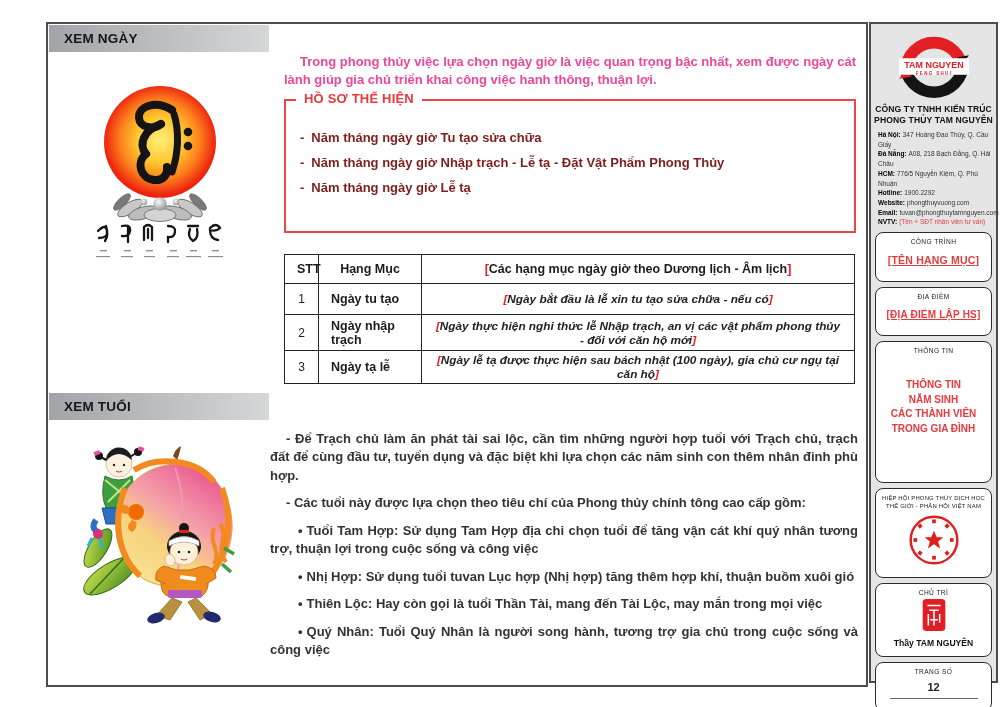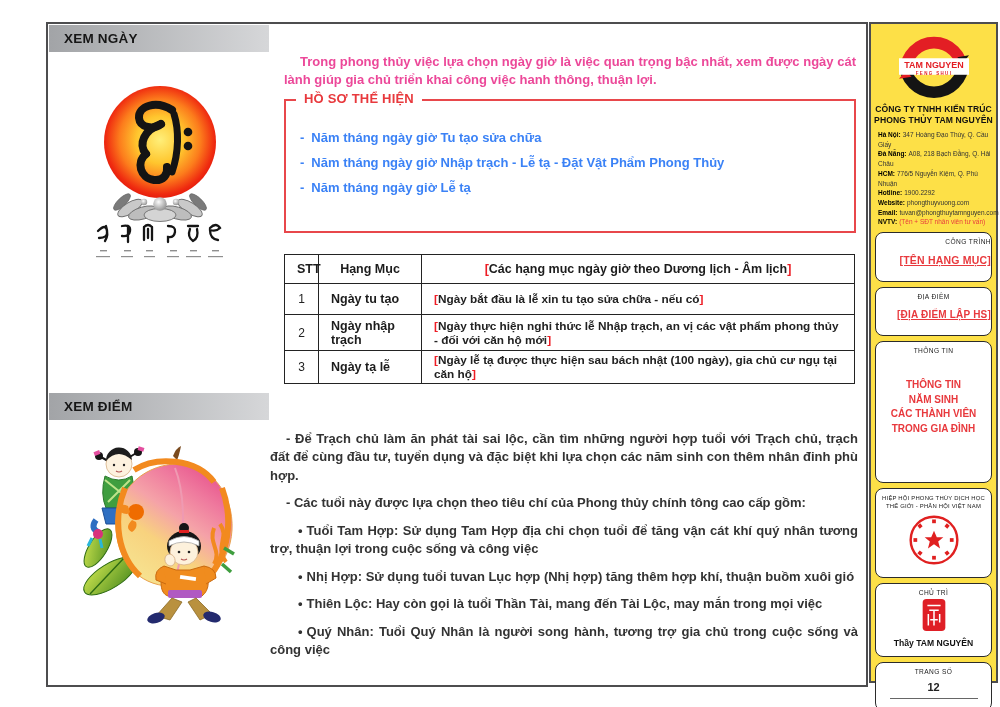--- a/index.html
+++ b/index.html
@@ -1,57 +1,57 @@
 <!DOCTYPE html>
 <html><head>
 <meta charset="utf-8">
 <style>
   html,body{margin:0;padding:0;}
   body{width:1000px;height:707px;background:#ffffff;font-family:"Liberation Sans",sans-serif;position:relative;overflow:hidden;color:#2b2b2b;}
   .abs{position:absolute;}
   
   .main-frame{left:46px;top:22px;width:818px;height:661px;border:2px solid #4d4d4f;background:#fff;}
-  .sidebar{left:869px;top:22px;width:125px;height:657px;border:2px solid #4d4d4f;background:#fde047;}
+  .sidebar{left:869px;top:22px;width:125px;height:657px;border:2px solid #4d4d4f;background:#e5e5e5;}
   
   .secbar{left:49px;width:220px;height:27px;background:linear-gradient(to right,#a2a4a7,#d6d7d9);display:flex;align-items:center;}
   .secbar span{font-size:13.5px;font-weight:bold;color:#161616;padding-left:15px;letter-spacing:.2px;}
   .bar1{top:25px;} .bar2{top:393px;}
   
   .intro{left:284px;top:53px;width:572px;font-size:13px;line-height:1.42;font-weight:bold;color:#ec4899;text-align:justify;text-indent:16px;}
   
   .hoso{left:284px;top:99px;width:568px;height:130px;border:2px solid #e8474b;}
   .hoso-title{position:absolute;top:-10px;left:10px;background:#fff;padding:0 8px;color:#e8393d;font-weight:bold;font-size:13px;letter-spacing:.2px;}
   .hoso ul{list-style:none;margin:0;padding:24px 0 0 14px;}
-  .hoso li{font-size:13px;font-weight:bold;color:#3b82f6;line-height:25px;}
+  .hoso li{font-size:13px;font-weight:bold;color:#7f1d1d;line-height:25px;}
   .mk{margin-right:7px;}
   
   table.daytable{left:284px;top:254px;width:571px;border-collapse:collapse;table-layout:fixed;position:absolute;}
   .daytable th,.daytable td{border:1.6px solid #232323;padding:2px 12px;vertical-align:middle;}
   .daytable th{font-size:12.5px;font-weight:bold;color:#1c1c1c;height:24px;}
   .daytable .rowh1{height:31px;} .daytable .rowh2{height:36px;} .daytable .rowh3{height:31px;}
   .cell-stt{text-align:center;font-size:12px;color:#222;}
   .cell-name{font-size:12.5px;font-weight:bold;color:#1c1c1c;text-align:left;padding-left:6px;}
-  .cell-desc{font-size:11.8px;color:#222;font-weight:bold;}
+  .cell-desc{font-size:11.8px;font-style:italic;text-align:center;color:#222;font-weight:bold;}
   .rb{color:#ed1c24;}
   
   .tuoi{left:270px;top:430px;width:588px;font-size:13px;line-height:1.42;font-weight:bold;color:#333;}
   .tuoi p{margin:0 0 9px 0;text-align:justify;text-indent:16px;}
   .bullet{margin:0 0 9px 0;text-indent:28px;text-align:justify;}
   .bullet .bt{margin-right:4px;}
   .logo-wrap{margin:8px auto 0 auto;width:72px;height:70px;}
   .company{margin-top:2px;font-size:8.6px;font-weight:bold;color:#111;text-align:center;line-height:11px;white-space:pre-line;letter-spacing:.1px;}
   .contacts{margin:4px 5px 0 7px;}
   .c-row{font-size:6.5px;line-height:9.7px;color:#333;}
   .c-label{font-weight:bold;color:#000;margin-right:2px;}
   .c-red{color:#e8393d;}
   .sbox{margin:5px 4px 0 4px;height:48px;border:1.6px solid #2b2b2b;border-radius:8px;position:relative;text-align:center;background:#fff;}
   .sbox-label{display:block;margin-top:5px;font-size:6.6px;color:#1a1a1a;letter-spacing:.4px;}
   .sbox-label2{display:block;margin-top:5px;font-size:5.9px;color:#1a1a1a;line-height:8px;white-space:pre-line;letter-spacing:.2px;}
   .sbox-red{display:block;margin-top:9px;font-size:10.5px;font-weight:bold;color:#e8393d;text-decoration:underline;letter-spacing:.2px;}
-  .b1{text-align:right;}
+  .b1{}
   .b3{height:140px;}
   .b3 .family-note{display:block;margin-top:24px;font-size:10px;font-weight:bold;color:#e8393d;line-height:14.5px;white-space:pre-line;}
   .b4{height:88px;}
   .b5{height:72px;}
   .b5 .master{display:block;margin-top:2px;font-size:8.6px;font-weight:bold;color:#111;}
   .b6{height:47px;}
   .b6 .pagenum{display:block;margin-top:6px;font-size:11px;font-weight:bold;color:#222;}
   .b6 .pnline{margin:5px auto 0 auto;width:88px;border-top:1.2px solid #666;height:0;}
 </style>
 </head>
@@ -163,21 +163,21 @@
   </tr>
   <tr class="rowh3">
     <td class="cell-stt">3</td>
     <td class="cell-name">Ngày tạ lễ</td>
     <td class="cell-desc"><span class="rb">[</span><span>Ngày lễ tạ được thực hiện sau bách nhật (100 ngày), gia chủ cư ngụ tại căn hộ</span><span class="rb">]</span></td>
   </tr>
 </tbody>
   </table>
 
 <div class="abs secbar bar2">
-  <span>XEM ĐIỂM</span>
+  <span>XEM TUỔI</span>
 </div>
 
 <div class="abs" style="left:72px;top:424px;width:185px;height:200px;">
   <svg width="185" height="200" viewBox="0 0 185 200">
     <defs>
       <linearGradient id="peachGrad" x1="10%" y1="95%" x2="70%" y2="5%">
         <stop offset="0%" stop-color="#f6e694"></stop>
           <stop offset="38%" stop-color="#f8d27e"></stop>
         <stop offset="62%" stop-color="#f5a2a8"></stop>
           <stop offset="85%" stop-color="#ef7a9e"></stop>
@@ -279,21 +279,21 @@
     <div class="c-row"><span class="c-label">Email:</span><span>tuvan@phongthuytamnguyen.com</span></div>
     <div class="c-row"><span class="c-label">NVTV:</span><span class="c-red">(Tên + SĐT nhân viên tư vấn)</span></div>
   </div>
 
   <div class="sbox b1">
     <span class="sbox-label">CÔNG TRÌNH</span>
     <span class="sbox-red">[TÊN HẠNG MỤC]</span>
   </div>
   <div class="sbox" style="height:47px;">
     <span class="sbox-label">ĐỊA ĐIỂM</span>
-    <span class="sbox-red" style="font-size:10px;text-align:right;">[ĐỊA ĐIỂM LẬP HS]</span>
+    <span class="sbox-red" style="font-size:10px;">[ĐỊA ĐIỂM LẬP HS]</span>
   </div>
   <div class="sbox b3">
     <span class="sbox-label">THÔNG TIN</span>
     <span class="family-note">THÔNG TIN
 NĂM SINH
 CÁC THÀNH VIÊN
 TRONG GIA ĐÌNH</span>
   </div>
   <div class="sbox b4">
     <span class="sbox-label2">HIỆP HỘI PHONG THỦY DỊCH HỌC

